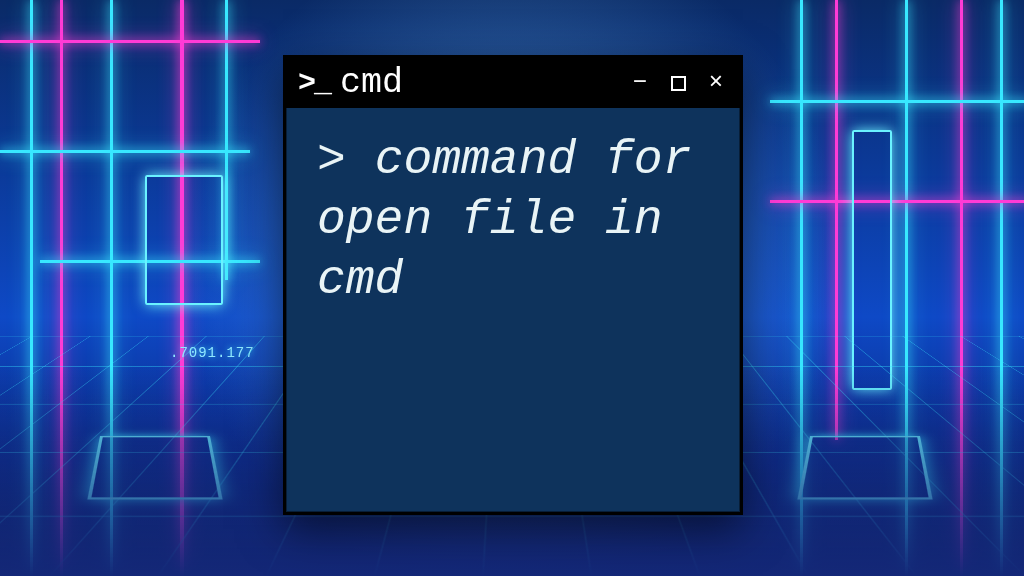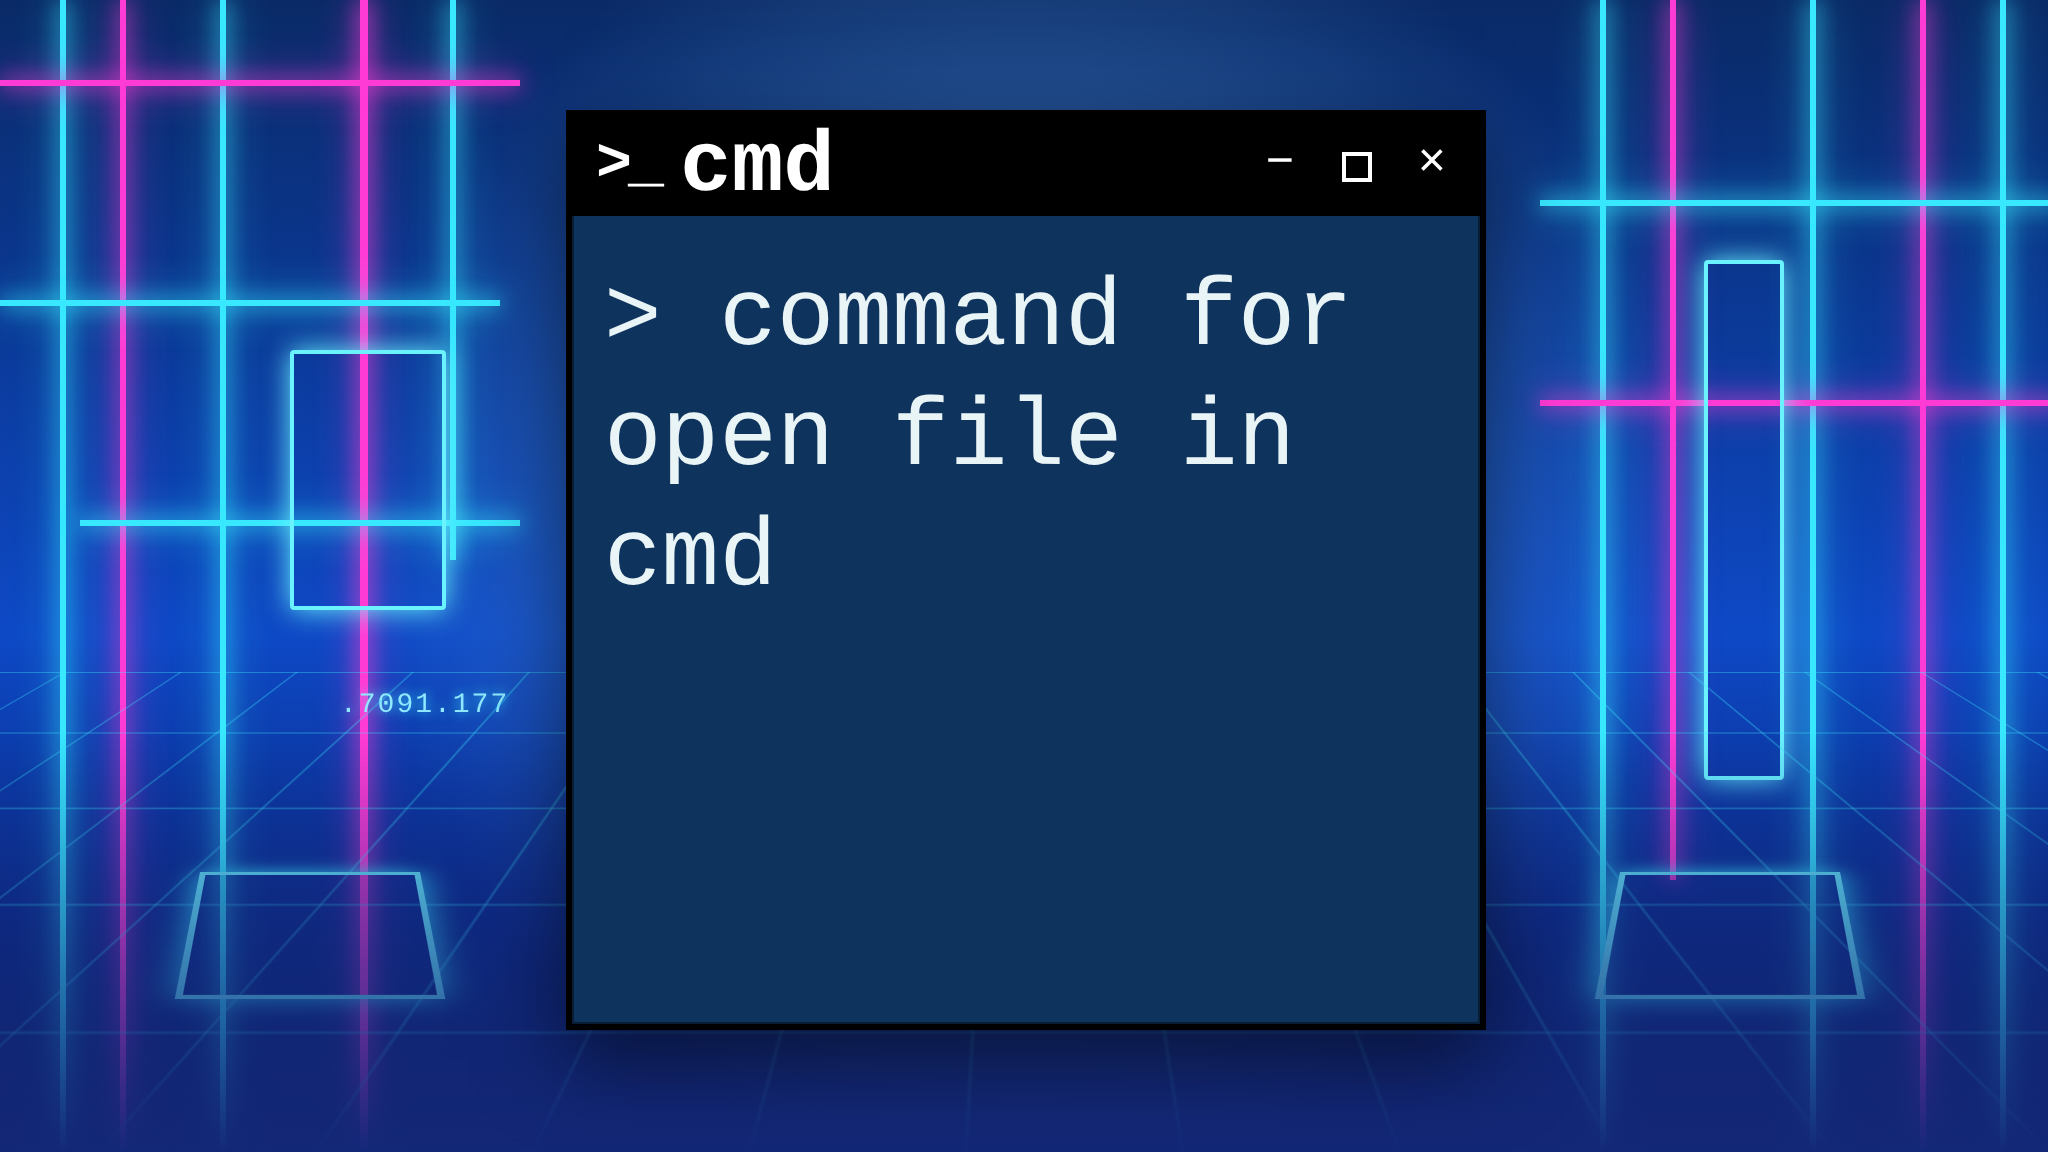--- a/index.html
+++ b/index.html
@@ -43,29 +43,29 @@
     .window {
       position:absolute; left:283px; top:55px; width:460px; height:460px;
       border:3px solid #000; background:#0e335c;
       box-shadow: 0 14px 40px rgba(0,0,0,.55), 0 0 0 1px rgba(0,0,0,.4) inset;
     }
     .titlebar {
       height:50px; background:#000; color:#fff; display:flex; align-items:center;
       padding: 0 10px 0 12px; gap:10px;
     }
     .title-icon { font-size:30px; font-weight:700; letter-spacing:-2px; line-height:1; }
-    .title-text { font-size:43px; font-weight:700; font-family:'Consolas','Courier New',monospace; }
+    .title-text { font-size:35px; font-weight:400; font-family:'Consolas','Courier New',monospace; }
     .title-spacer { flex:1; }
     .win-btn { width:28px; height:28px; display:flex; align-items:center; justify-content:center; font-size:24px; line-height:1; cursor:pointer; }
     .maxbox { width:15px; height:15px; border:2.5px solid #fff; display:block; }
     .terminal-body {
       position:absolute; top:50px; left:0; right:0; bottom:0;
-      padding: 22px 16px;
+      padding: 22px 31px;
       color:#e9f4f6; font-family:'Consolas','Courier New',monospace;
-      font-size:48px; line-height:1.25; font-weight:500;
+      font-size:48px; line-height:1.25; font-weight:500;font-style:italic;
     }
     .prompt-line { word-break: break-word; }
   </style>
 </head>
 <body>
 
 <div class="scene">
 
   <div class="stripe v cyan" style="left:30px;"></div>
   <div class="stripe v pink" style="left:60px;"></div>

